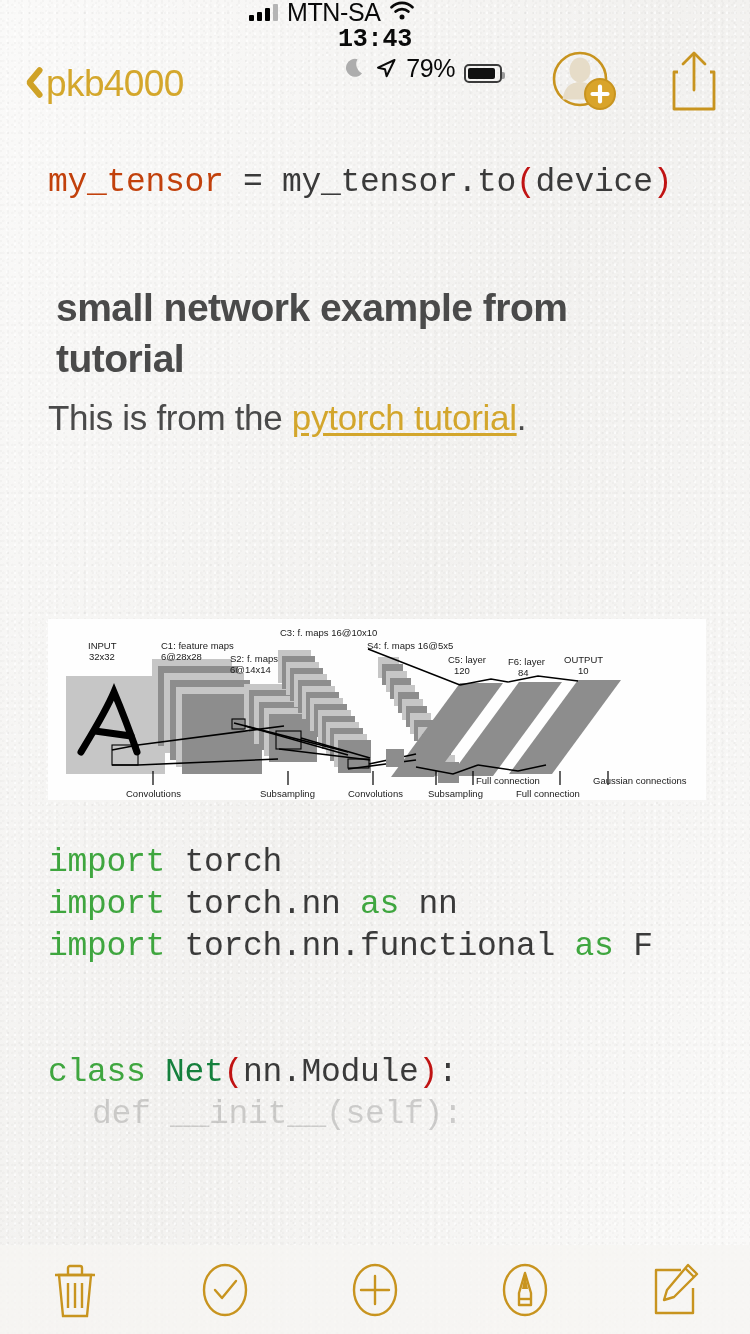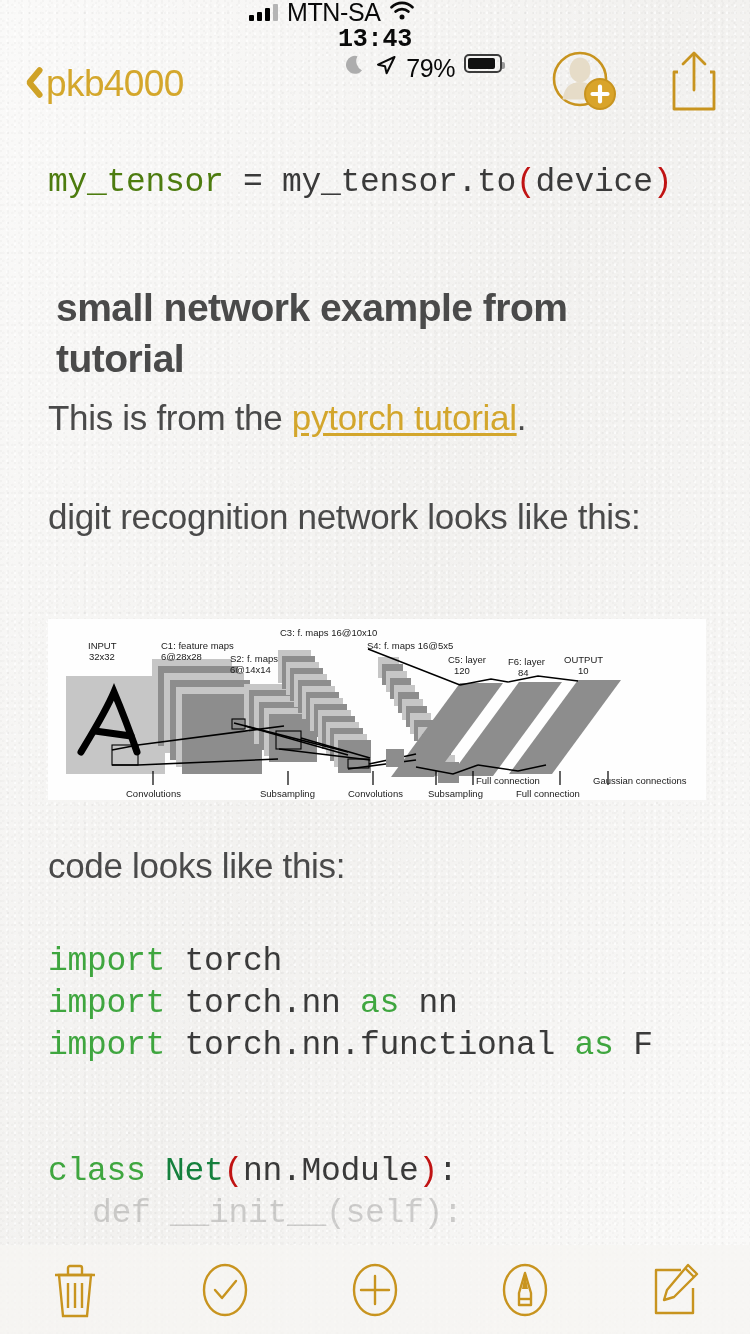--- a/index.html
+++ b/index.html
@@ -25,21 +25,21 @@
     pointer-events:none;
   }
 
   
   #status-bar{
     position:absolute;top:0;left:0;width:750px;height:44px;
     display:flex;align-items:center;z-index:6;flex-direction:column;
   }
   .sb-left{display:flex;align-items:center;gap:9px;padding-left:20px;width:272px;}
   .sb-center{flex:1;display:flex;justify-content:center;align-items:center;}
-  .sb-right{display:flex;align-items:flex-start;justify-content:flex-end;gap:9px;padding-right:18px;width:272px;}
+  .sb-right{display:flex;align-items:flex-end;justify-content:flex-end;gap:9px;padding-right:18px;width:272px;}
   .signal{display:flex;align-items:flex-end;gap:3px;height:17px;}
   .signal i{display:block;width:5px;background:#000;border-radius:1px;}
   .signal i:nth-child(1){height:6px;}
   .signal i:nth-child(2){height:9px;}
   .signal i:nth-child(3){height:13px;}
   .signal i:nth-child(4){height:17px;background:#b5b5b5;}
   .carrier{font-size:25px;color:#0a0a0a;letter-spacing:-.4px;line-height:1;}
   .sb-time{font-size:25px;font-weight:600;color:#0a0a0a;letter-spacing:-.2px;font-family:Liberation Mono, monospace;}
   .pct{font-size:25px;color:#0a0a0a;letter-spacing:-.4px;}
   .battery{position:relative;width:38px;height:19px;border:2px solid #3b3b3b;border-radius:5px;box-sizing:border-box;}
@@ -60,21 +60,21 @@
   .chev::after{top:17px;transform:rotate(-40deg);transform-origin:top center;}
   #back-title{font-size:37px;color:#d4a72c;letter-spacing:-.6px;line-height:1;}
   .nav-spacer{flex:1;}
   #nav-actions{display:flex;align-items:center;gap:50px;padding-right:30px;}
 
   
   #note-body{position:absolute;top:122px;left:0;width:750px;height:1212px;z-index:3;overflow:hidden;}
   .pad{padding:0 48px;}
   .mono{font-family:"Liberation Mono","DejaVu Sans Mono",monospace;}
   .codeline{font-size:33px;line-height:42px;white-space:pre;letter-spacing:-.3px;}
-  .c-var{color:#4d7c0f;}
+  .c-var{color:#c2410c;}
   .c-plain{color:#3a3a3a;}
   .c-paren{color:#c01313;}
   .c-kw{color:#3fa63f;}
   .c-cls{color:#15803d;}
 
   h2#heading{
     font-size:39px;font-weight:700;color:#4a4a4a;margin:8px;line-height:51px;letter-spacing:-.5px;
     max-width:560px;
   }
   .para{font-size:35px;color:#4a4a4a;line-height:46px;letter-spacing:-.3px;margin:0;}
@@ -172,23 +172,20 @@
   </div>
 
   <div class="pad" style="padding-top:70px;">
     <h2 id="heading">small network example from tutorial</h2>
   </div>
 
   <div class="pad" style="padding-top:3px;">
     <p class="para"><span>This is from the </span><a href="#" id="tutorial-link">pytorch tutorial</a><span>.</span></p>
   </div>
 
-  <div class="pad" style="padding-top:53px;">
-    <p class="para">digit recognition network looks like this:</p>
-  </div>
 
   <div id="lenet-figure">
     <svg id="lenet-svg" viewBox="0 0 658 181">
       <rect x="0" y="0" width="658" height="181" fill="#fefefe"></rect>
       <g font-family="Liberation Sans, sans-serif" font-size="9.5" fill="#1a1a1a">
 
         <rect x="18" y="57" width="99" height="98" fill="#c6c6c6"></rect>
         <path d="M33 133 C45 113 58 92 66 73 C74 92 82 113 89 133" fill="none" stroke="#000" stroke-width="7" stroke-linecap="round"></path>
         <path d="M47 112 L83 117" stroke="#000" stroke-width="7" stroke-linecap="round"></path>
         <rect x="64" y="126" width="26" height="20" fill="none" stroke="#000" stroke-width="1.1"></rect>

